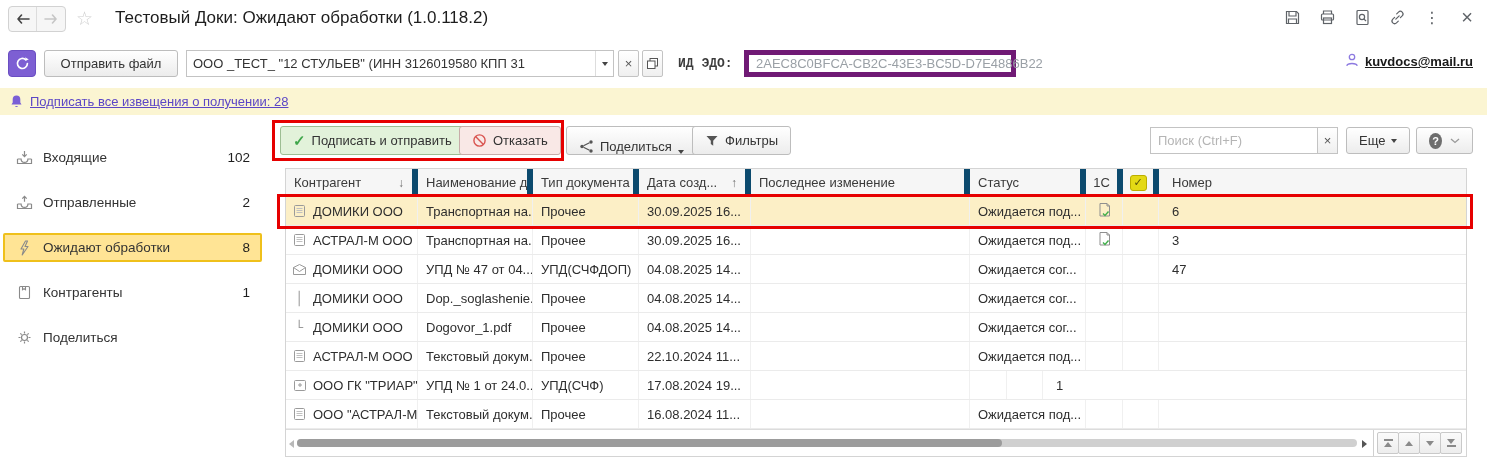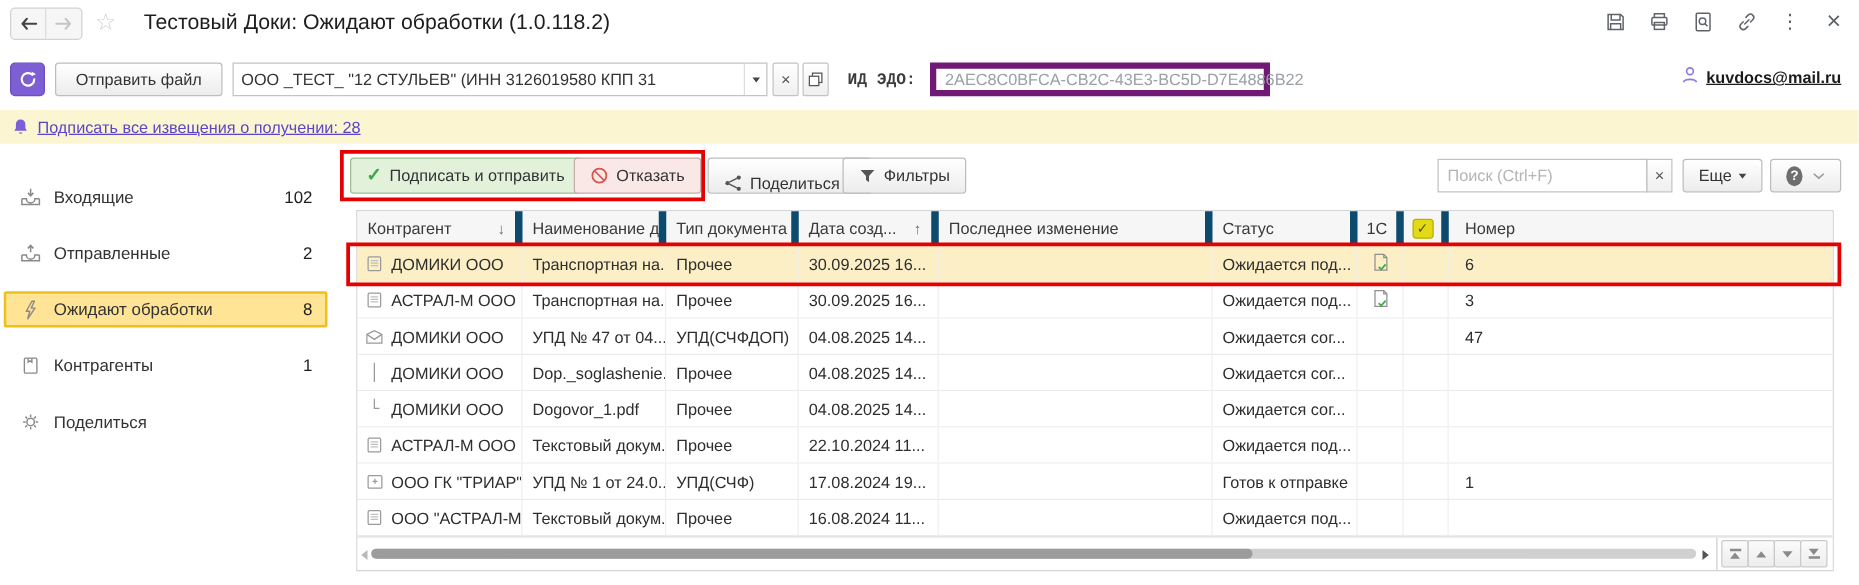--- a/index.html
+++ b/index.html
@@ -56,21 +56,21 @@
   .sitem.sel { background:#ffe495; border-color:#efc01b; border-radius:2px; }
   .sitem .sic { width:20px; display:flex; justify-content:center; margin-right:9px; }
   .sitem .slabel { font-size:13.5px; color:#333; }
   .sitem .scount { margin-left:auto; font-weight:normal; color:#1e1e1e; font-size:13.5px; }
 
   
   .sign-btn { left:280px; top:126px; height:29px; background:#e2f2da; border-color:#9dbe93; }
   .check { color:#3fa64a; font-weight:bold; font-size:15px; line-height:1; }
   .decline-btn { left:459px; top:126px; height:29px; background:#f9e8e6; border-color:#c7aca9; }
   .share-btn { left:566px; top:126px; height:29px;align-items:flex-end; }
-  .filter-btn { left:674px; top:126px; height:29px; }
+  .filter-btn { left:692px; top:126px; height:29px; }
   .searchwrap { left:1150px; top:127px; display:flex; }
   .searchwrap input { width:168px; height:27px; border:1px solid #c3c3c3; padding:0 7px; font-size:13px;
     font-family:inherit; color:#333; outline:none; }
   .searchwrap input::placeholder { color:#b5b5b5; }
   .searchwrap .xbtn { width:21px; height:27px; margin-left:-1px; border:1px solid #c3c3c3;
     background:linear-gradient(#fff,#efefef); display:flex; align-items:center; justify-content:center;
     color:#555; cursor:pointer; }
   .more-btn { left:1346px; top:127px; }
   .help-btn { left:1416px; top:127px; width:57px; gap:8px; }
   .qmark { width:16px; height:16px; border-radius:50%; background:#6e6e6e; color:#fff; font-weight:bold;
@@ -478,21 +478,20 @@
             <rect x="1.5" y="1.5" width="11" height="10" rx="1"></rect>
             <path d="M7 4v4M5 6h4"></path>
           </svg>
         </span>
         <span>ООО ГК "ТРИАР"</span>
       </div>
     <div class="cell c2">УПД № 1 от 24.0...</div>
     <div class="cell c3">УПД(СЧФ)</div>
     <div class="cell c4">17.08.2024 19...</div>
     <div class="cell c5"></div>
-    <div class="cell c6">Готов к отправке</div>
     <div class="cell c7"></div>
     <div class="cell c8"></div>
     <div class="cell c9">1</div>
   </div>
 
   <div class="row">
     <div class="cell c1">
         <span class="ricon">
           <svg width="13" height="14" viewBox="0 0 13 14" fill="none">
             <rect x="1.5" y="1.5" width="10" height="11" rx="1" stroke="#9a9a9a"></rect>

